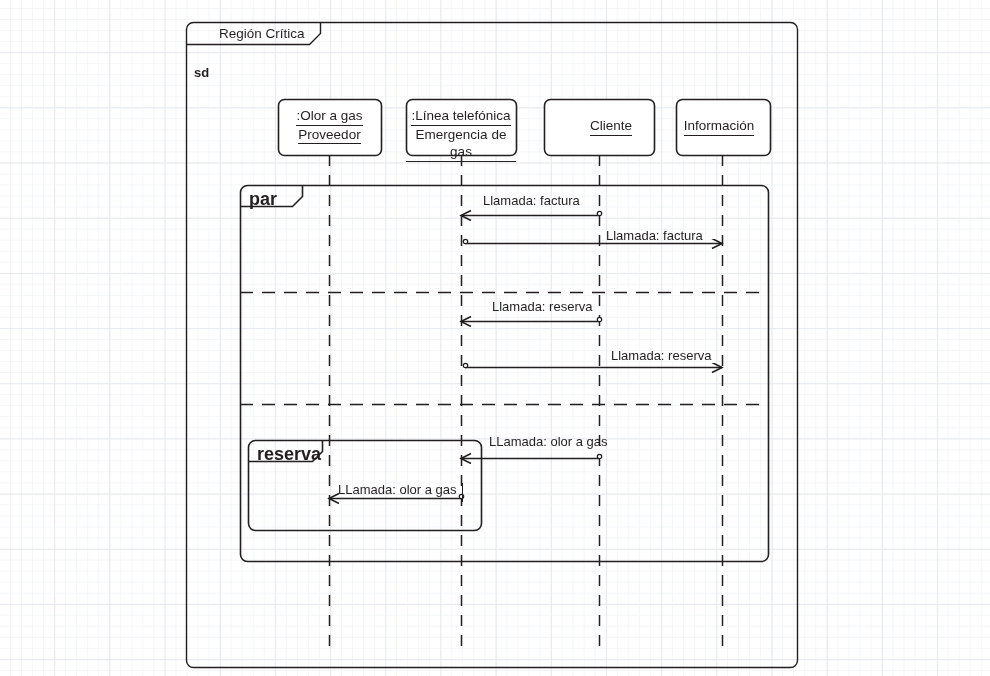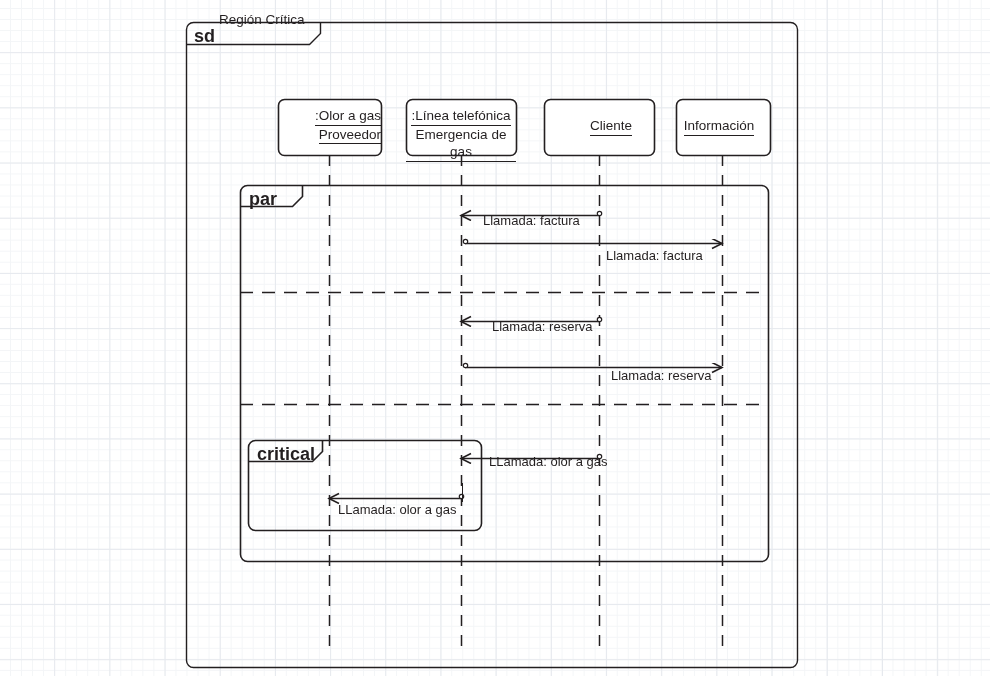--- a/index.html
+++ b/index.html
@@ -39,21 +39,22 @@
   }
   .lbl {
     position: absolute;
     font-family: "Liberation Sans", sans-serif;
     color: #231f20;
     white-space: nowrap;
     line-height: 1.15;
   }
   .frame-kind {
     font-weight: bold;
-    font-size: 18px;
+    font-size: 13px;
+    margin-top: 40px;
   }
   .frame-name {
     font-size: 13.5px;
   }
   .frag-kind {
     font-weight: bold;
     font-size: 18px;
   }
   .lifeline-label {
     position: absolute;
@@ -64,21 +65,20 @@
   }
   .lifeline-label span {
     border-bottom: 1px solid #231f20;
     display: inline-block;
   }
   .msg-label {
     position: absolute;
     font-size: 13px;
     color: #231f20;
     white-space: nowrap;
-    margin-top: 20px;
   }
   .caret {
     position: absolute;
     width: 1px;
     background: #231f20;
   }
 </style>
 </head>
 <body>
 
@@ -127,37 +127,37 @@
         <circle cx="465.5" cy="365.5" r="2.2" fill="#ffffff" stroke="#231f20" stroke-width="1.2"></circle>
         <line x1="599" y1="458.5" x2="461" y2="458.5" stroke="#231f20" stroke-width="1.7" marker-end="url(#openarrow-l)"></line>
         <circle cx="599.5" cy="456.5" r="2.2" fill="#ffffff" stroke="#231f20" stroke-width="1.2"></circle>
         <line x1="461" y1="498.5" x2="329" y2="498.5" stroke="#231f20" stroke-width="1.7" marker-end="url(#openarrow-l)"></line>
         <circle cx="461.5" cy="496.5" r="2.2" fill="#ffffff" stroke="#231f20" stroke-width="1.2"></circle>
       </g>
   </svg>
 
   <div id="html-overlay">
       <div class="lbl frame-kind" style="left: 194px; top: 26px;">sd</div>
-      <div class="lbl frame-name" style="left: 219px; top: 12px;">Región Crítica</div>
-      <div class="lifeline-label" style="left: 278px; width: 103px; top: 107px; text-align: right;">
+      <div class="lbl frame-name" style="left: 219px; top: 26px;">Región Crítica</div>
+      <div class="lifeline-label" style="left: 278px; width: 103px; top: 107px;">
         <div><span>:Olor a gas</span></div>
         <div><span>Proveedor</span></div>
       </div>
       <div class="lifeline-label" style="left: 406px; width: 110px; top: 107px;">
         <div><span>:Línea telefónica</span></div>
         <div><span>Emergencia de gas</span></div>
       </div>
       <div class="lifeline-label" style="left: 556px; width: 110px; top: 117px;">
         <div><span>Cliente</span></div>
       </div>
       <div class="lifeline-label" style="left: 672px; width: 94px; top: 117px;">
         <div><span>Información</span></div>
       </div>
       <div class="lbl frag-kind" style="left: 249px; top: 189px;">par</div>
-      <div class="lbl frag-kind" style="left: 257px; top: 444px;">critical</div>
+      <div class="lbl frag-kind" style="left: 257px; top: 444px;">reserva</div>
       <div class="msg-label" style="left: 483px; top: 193px;">Llamada: factura</div>
       <div class="msg-label" style="left: 606px; top: 228px;">Llamada: factura</div>
       <div class="msg-label" style="left: 492px; top: 299px;">Llamada: reserva</div>
       <div class="msg-label" style="left: 611px; top: 348px;">Llamada: reserva</div>
       <div class="msg-label" style="left: 489px; top: 434px;">LLamada: olor a gas</div>
       <div class="msg-label" style="left: 338px; top: 482px;">LLamada: olor a gas</div>
       <div class="caret" style="left: 462px; top: 483px; height: 19px;"></div>
     </div>
 
 </div>

